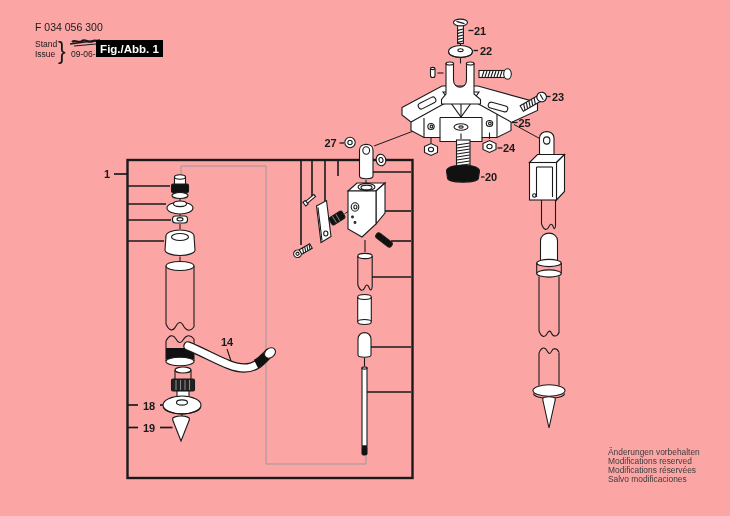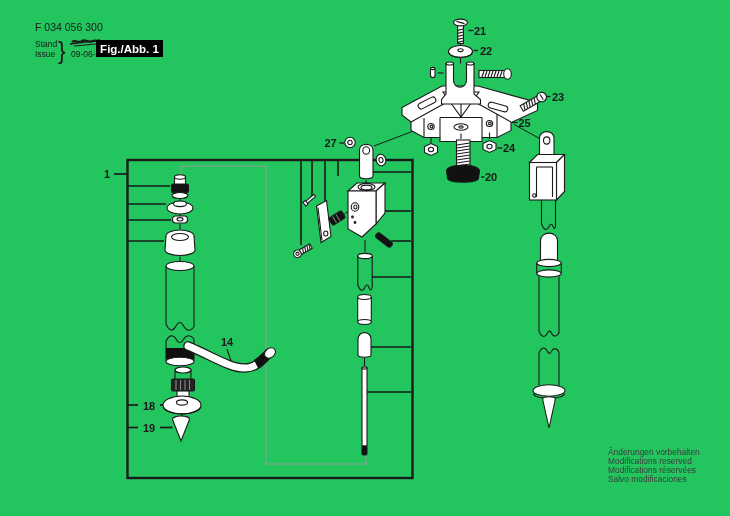--- a/index.html
+++ b/index.html
@@ -1,17 +1,17 @@
 <!DOCTYPE html>
 <html><head>
 <meta charset="utf-8">
 <style>
   html,body{margin:0;padding:0;background:#e8e8e8;}
   .page{
-    position:relative;width:730px;height:516px;background:#22c55e;
+    position:relative;width:730px;height:516px;background:#fca5a5;
     font-family:"Liberation Sans", sans-serif;overflow:hidden;
   }
   svg{position:absolute;left:0;top:0;}
   svg text{font-family:"Liberation Sans", sans-serif;fill:#1a1a1a;}
   .callout{font-size:11px;font-weight:bold;}
   .hdr-part{font-size:10.5px;}
   .hdr-small{font-size:8.5px;}
   .hdr-brace{font-size:23px;}
   .fig-label{font-size:11.5px;font-weight:bold;fill:#ffffff;}
   .foot{font-size:8.4px;fill:#3c3c3c;}

